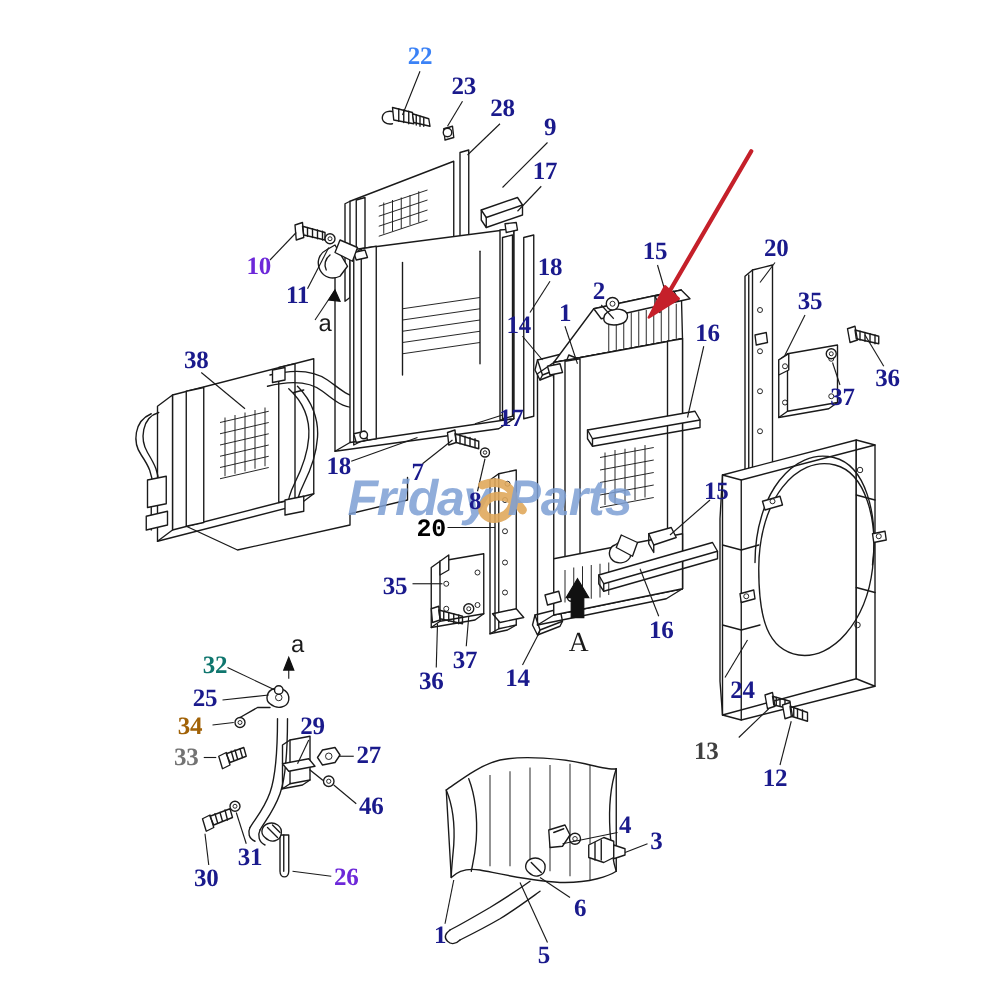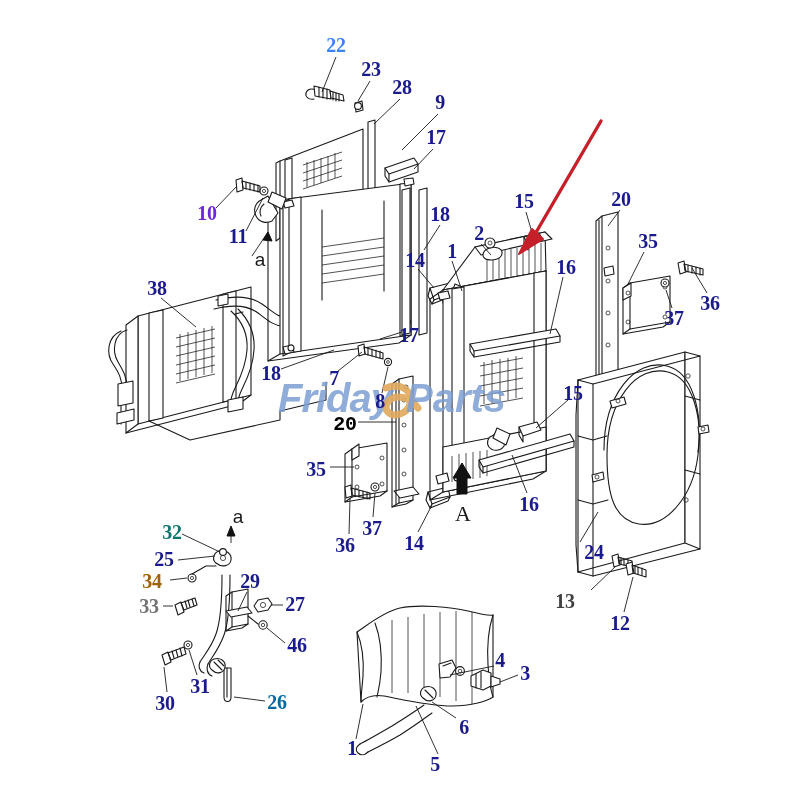--- a/index.html
+++ b/index.html
@@ -566,21 +566,21 @@
       <div class="lbl" style="left: 620px; top: 623px; color: rgb(26, 26, 140);">12</div>
       <div class="lbl" style="left: 172px; top: 532px; color: #0f766e;">32</div>
       <div class="lbl" style="left: 164px; top: 559px; color: rgb(26, 26, 140);">25</div>
       <div class="lbl" style="left: 152px; top: 581px; color: #a16207;">34</div>
       <div class="lbl" style="left: 149px; top: 606px; color: #737373;">33</div>
       <div class="lbl" style="left: 250px; top: 581px; color: rgb(26, 26, 140);">29</div>
       <div class="lbl" style="left: 295px; top: 604px; color: rgb(26, 26, 140);">27</div>
       <div class="lbl" style="left: 297px; top: 645px; color: rgb(26, 26, 140);">46</div>
       <div class="lbl" style="left: 165px; top: 703px; color: rgb(26, 26, 140);">30</div>
       <div class="lbl" style="left: 200px; top: 686px; color: rgb(26, 26, 140);">31</div>
-      <div class="lbl" style="left: 277px; top: 702px; color: #0369a1;">26</div>
+      <div class="lbl" style="left: 277px; top: 702px; color: #6d28d9;">26</div>
       <div class="lbl" style="left: 500px; top: 660px; color: rgb(26, 26, 140);">4</div>
       <div class="lbl" style="left: 525px; top: 673px; color: rgb(26, 26, 140);">3</div>
       <div class="lbl" style="left: 464px; top: 727px; color: rgb(26, 26, 140);">6</div>
       <div class="lbl" style="left: 435px; top: 764px; color: rgb(26, 26, 140);">5</div>
       <div class="lbl" style="left: 352px; top: 748px; color: rgb(26, 26, 140);">1</div>
     </div>
   <div id="marks">
       <div class="mark" style="left: 260px; top: 259px;">a</div>
       <div class="mark" style="left: 238px; top: 516px;">a</div>
       <div class="mark serifA" style="left: 463px; top: 513px;">A</div>

